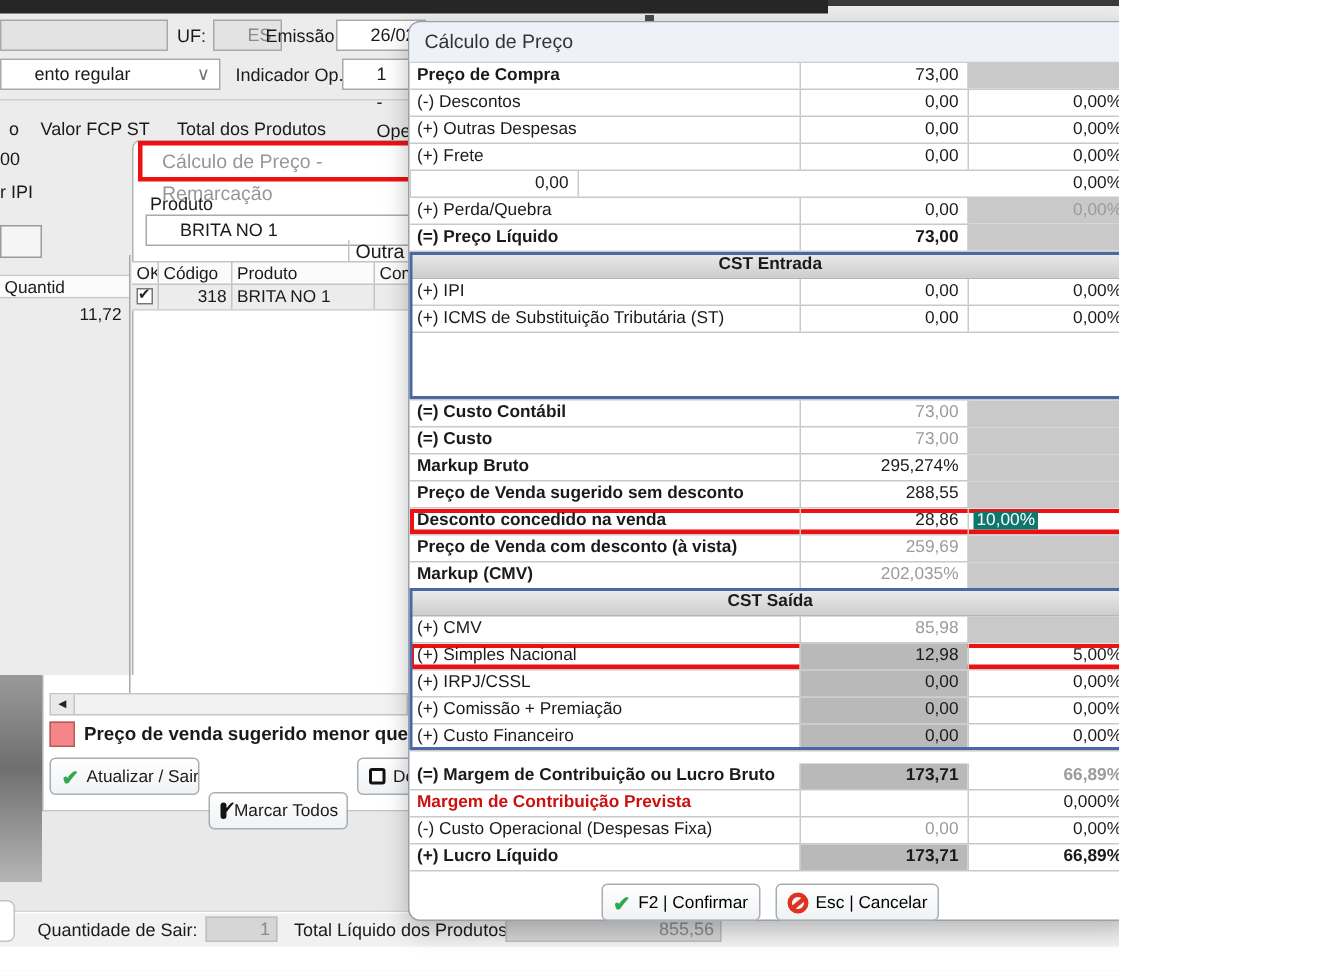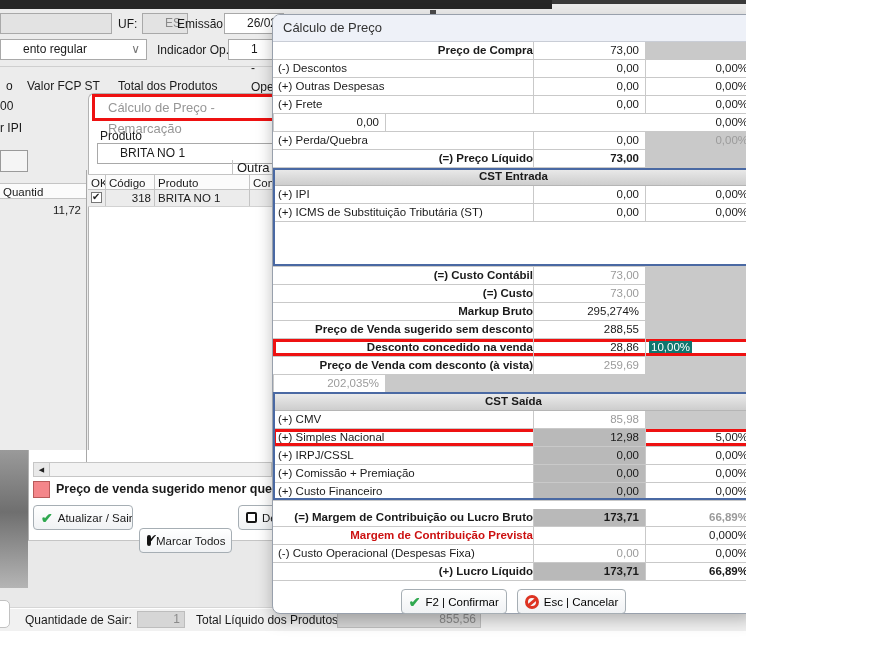--- a/index.html
+++ b/index.html
@@ -34,21 +34,21 @@
   .atu-btn{left:851px;top:137px;width:42px;height:28px;box-sizing:border-box;border:1px solid #9fa7ad;border-radius:4px;
            background:linear-gradient(#fff,#f1f3f5);display:flex;align-items:center;gap:3px;padding:0 4px;}
 
   
   .gridrow{display:flex;overflow:hidden;box-sizing:border-box;}
   .gcell{box-sizing:border-box;border-left:1px solid #c4c4c4;padding:1px 3px;white-space:nowrap;overflow:hidden;height:16px;line-height:14px;font-size:11.5px;}
   .gcell:first-child{border-left:none;}
   .ghead{border-top:1px solid #c4c4c4;border-bottom:1px solid #c4c4c4;background:#fbfbfb;}
   .grow1{background:#ececec;border-bottom:1px solid #d2d2d2;}
   .num{text-align:right;}
-  .b{font-weight:bold;text-align:right;}
+  .b{font-weight:bold;}
   .sliver-line{left:86px;top:170px;width:1px;height:292px;background:#a8a8a8;}
 
   .cbx{display:inline-block;width:11px;height:11px;box-sizing:border-box;border:2px solid #141414;border-radius:2px;position:relative;background:#fff;}
   .cbx.checked::after{content:"\2714";position:absolute;left:-1px;top:-5px;font-size:11px;color:#111;}
   .rowchk{width:11px;height:11px;box-sizing:border-box;border:1px solid #777;background:#fff;position:relative;margin:1px auto 0;}
   .rowchk::after{content:"\2714";position:absolute;left:0px;top:-3px;font-size:10px;color:#222;}
 
   .scrollbar{left:33px;top:462px;width:239px;height:15px;box-sizing:border-box;background:#f2f2f2;border:1px solid #c6c6c6;display:flex;}
   .scroll-arrow{width:15px;height:13px;background:#e9e9e9;border-right:1px solid #c6c6c6;font-size:7px;line-height:13px;text-align:center;color:#222;}
 
@@ -293,20 +293,21 @@
           <div class="c-label b">Desconto concedido na venda</div>
           <div class="c-value">28,86</div>
           <div class="c-pct pl"><span class="sel">10,00%</span></div>
         </div>
         <div class="dlg-row">
           <div class="c-label b">Preço de Venda com desconto (à vista)</div>
           <div class="c-value muted">259,69</div>
           <div class="c-pct graybg"></div>
         </div>
         <div class="dlg-row">
+          <div class="c-label b">Markup (CMV)</div>
           <div class="c-value muted">202,035%</div>
           <div class="c-pct graybg"></div>
         </div>
         <div class="dlg-section">CST Saída</div>
         <div class="dlg-row">
           <div class="c-label">(+) CMV</div>
           <div class="c-value muted">85,98</div>
           <div class="c-pct graybg"></div>
         </div>
         <div class="dlg-row redbox">

